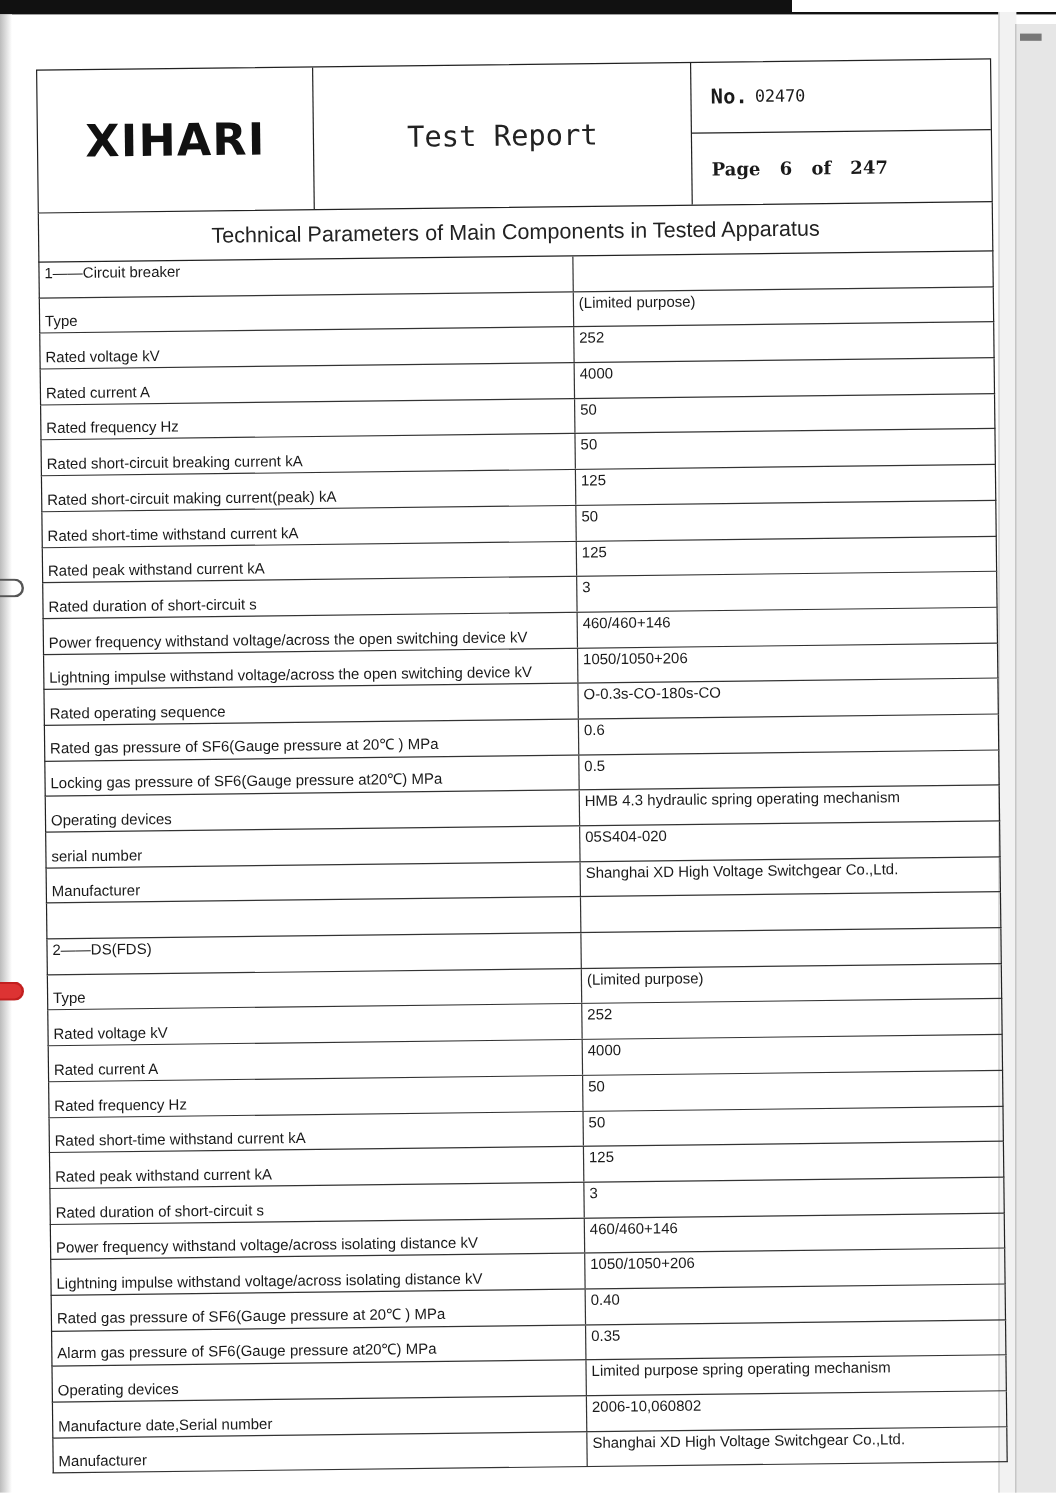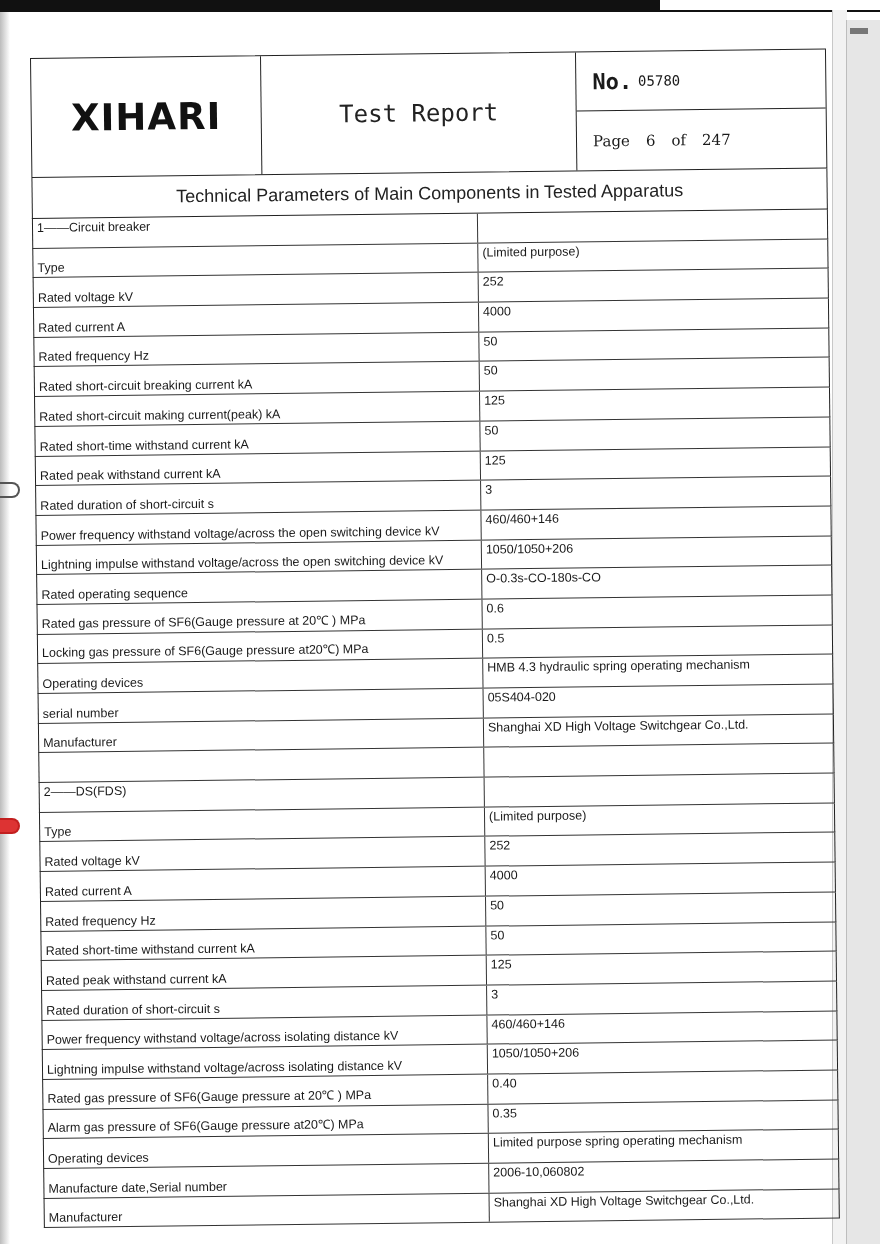--- a/index.html
+++ b/index.html
@@ -25,24 +25,24 @@
   .header {
     display:grid; grid-template-columns:230px 315px 1fr;
     border:1.5px solid #222; height:118px;
   }
   .logo-cell { border-right:1.5px solid #222; display:flex; align-items:center; justify-content:center; }
   .logo { font-family:"DejaVu Sans", sans-serif; font-weight:bold; font-size:37px; letter-spacing:1px; color:#111; }
   .title-cell { border-right:1.5px solid #222; display:flex; align-items:center; justify-content:center; }
   .doc-title { font-family:"DejaVu Sans Mono", monospace; font-size:24px; color:#222; }
   .info-cell { display:grid; grid-template-rows:1fr 1fr; }
   .no-row { border-bottom:1.5px solid #222; display:flex; align-items:center; padding-left:16px; font-family:"DejaVu Sans Mono", monospace; }
-  .no-label { font-weight:bold; font-size:22px; margin-right:6px; }
+  .no-label { font-weight:bold; font-size:17px; margin-right:6px; }
   .no-value { font-size:14px; }
   .page-row { display:flex; align-items:center; padding-left:16px; font-family:"DejaVu Serif", serif; font-size:15px; }
-  .page-row span { margin-right:16px; }
+  .page-row span { margin-right:16px;font-weight:bold; }
 
   .table-title {
     border-left:1.5px solid #222; border-right:1.5px solid #222; border-bottom:1.5px solid #222;
     height:40px; display:flex; align-items:center; justify-content:center;
     font-family:"Liberation Sans", sans-serif; font-size:18px; color:#222;
   }
   .row {
     display:grid; grid-template-columns:445px 1fr;
     border-left:1.5px solid #222; border-right:1.5px solid #222; border-bottom:1.2px solid #333;
     height:28.7px;
@@ -67,21 +67,21 @@
   <div class="header">
     <div class="logo-cell">
       <span class="logo">XIHARI</span>
     </div>
     <div class="title-cell">
       <span class="doc-title">Test Report</span>
     </div>
     <div class="info-cell">
       <div class="no-row">
         <span class="no-label">No.</span>
-        <span class="no-value">05780</span>
+        <span class="no-value">02470</span>
       </div>
       <div class="page-row">
         <span>Page</span>
         <span>6</span>
         <span>of</span>
         <span>247</span>
       </div>
     </div>
   </div>
 

